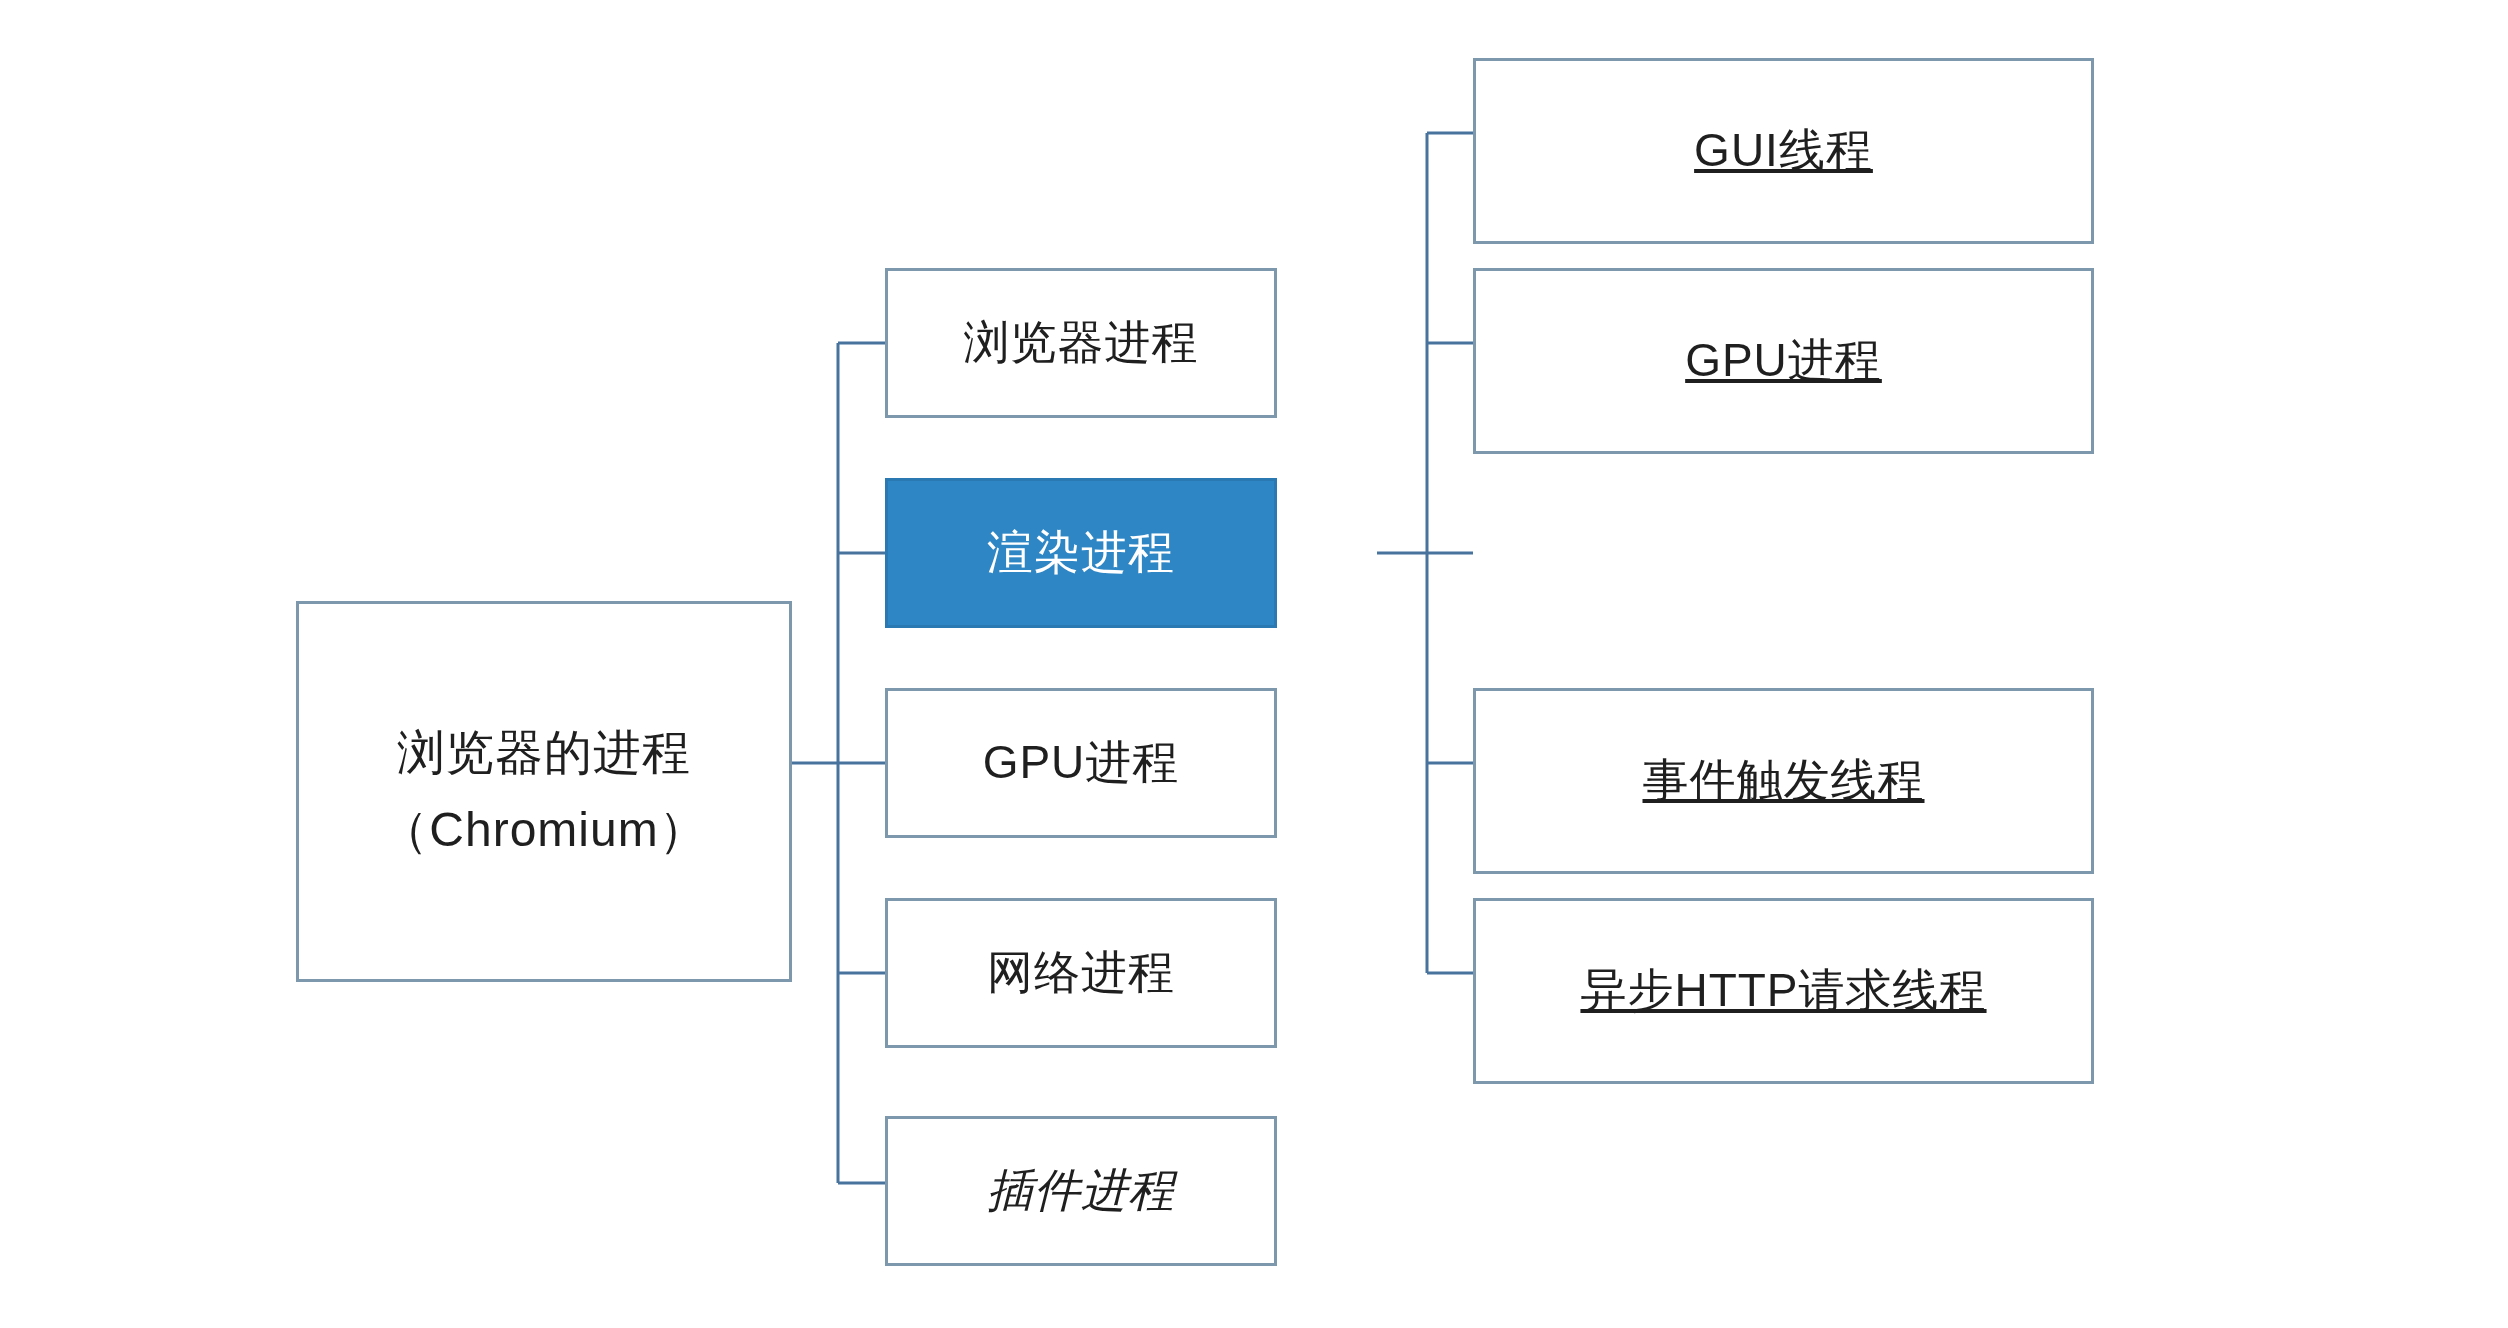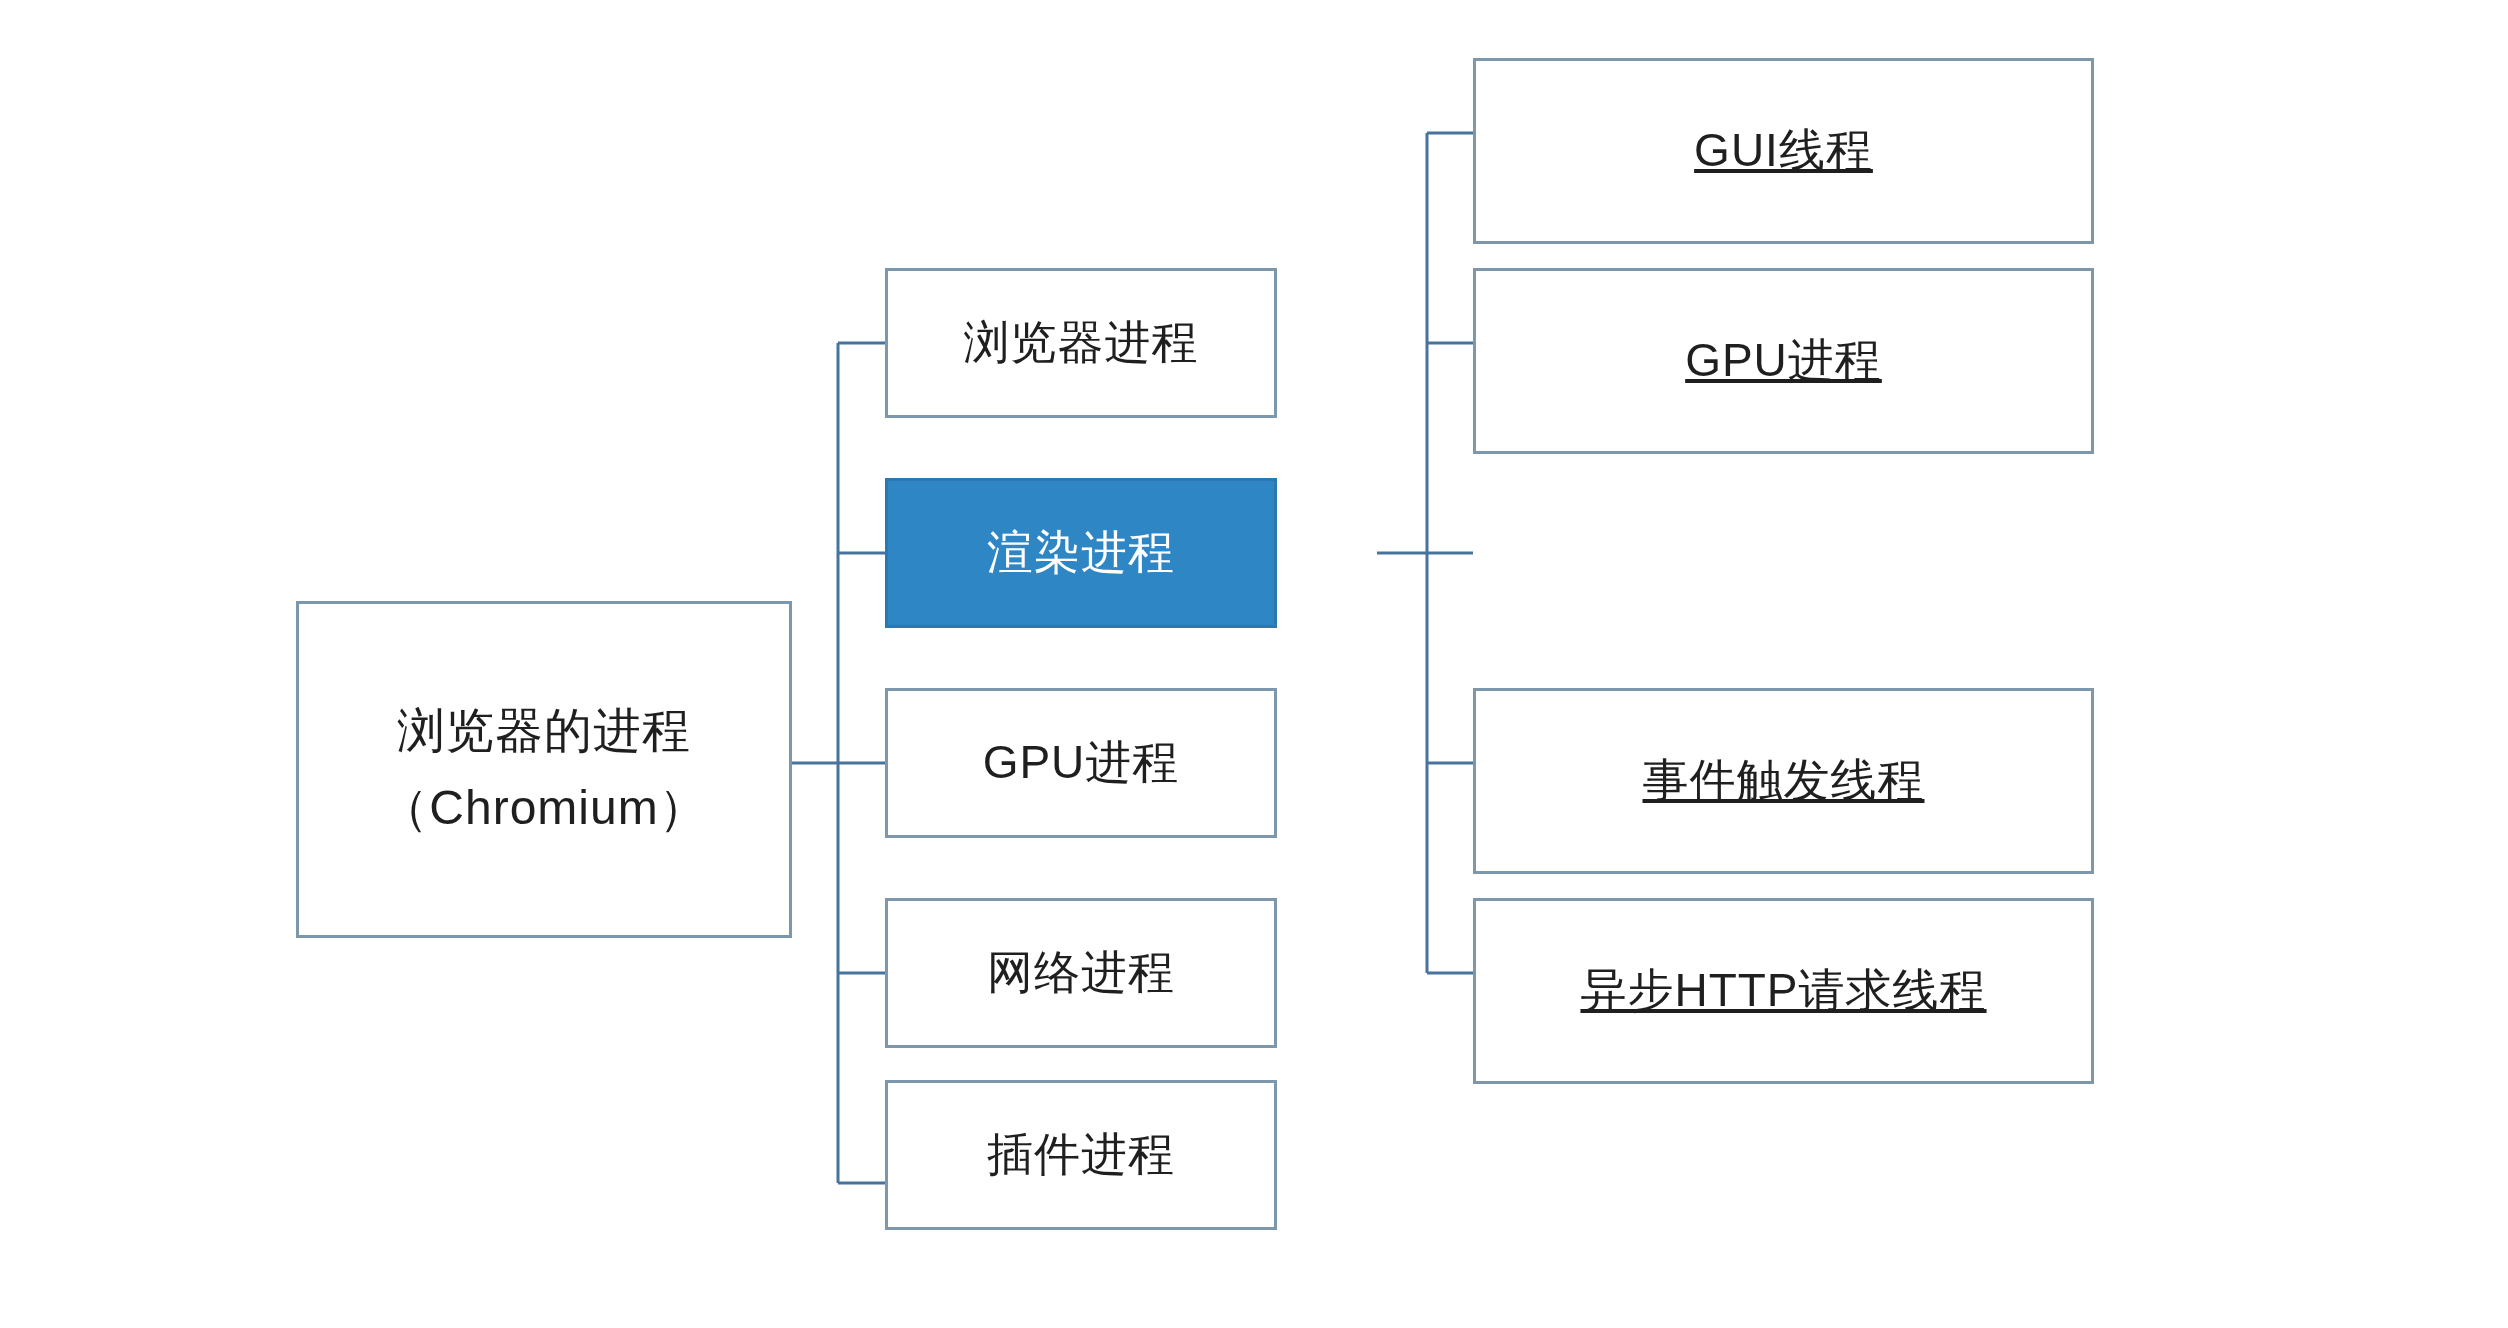--- a/index.html
+++ b/index.html
@@ -25,34 +25,34 @@
     position:absolute;
     background:#ffffff;
     border:3px solid var(--box-border);
     display:flex;align-items:center;justify-content:center;
     text-align:center;
     box-sizing:border-box;
     font-size:46px;
     letter-spacing:1px;
   }
   .node.root{
-    left:296px;top:601px;width:496px;height:337px;
+    left:296px;top:601px;width:496px;height:381px;
     font-size:48px;line-height:1.6;
     flex-direction:column;
   }
   .node.mid{left:885px;width:392px;height:150px;}
   .node.right{left:1473px;width:621px;height:186px;text-decoration:underline;}
   .node.highlight{
     background:var(--hl-fill);
     border-color:var(--hl-border);
     color:var(--hl-text);
   }
   
   .r0{top:58px;}  .r1{top:268px;} .r2{top:478px;}
-  .r3{top:688px;} .r4{top:898px;} .r5{top:1080px;}
+  .r3{top:688px;} .r4{top:898px;} .r5{top:1116px;font-style:italic;}
 </style>
 </head>
 <body>
 
 <div class="canvas">
 
   <svg class="connectors" viewBox="0 0 2508 1328" xmlns="http://www.w3.org/2000/svg">
     <g stroke="#47739d" stroke-width="3" fill="none">
 
       <line x1="792" y1="763" x2="885" y2="763"></line>

